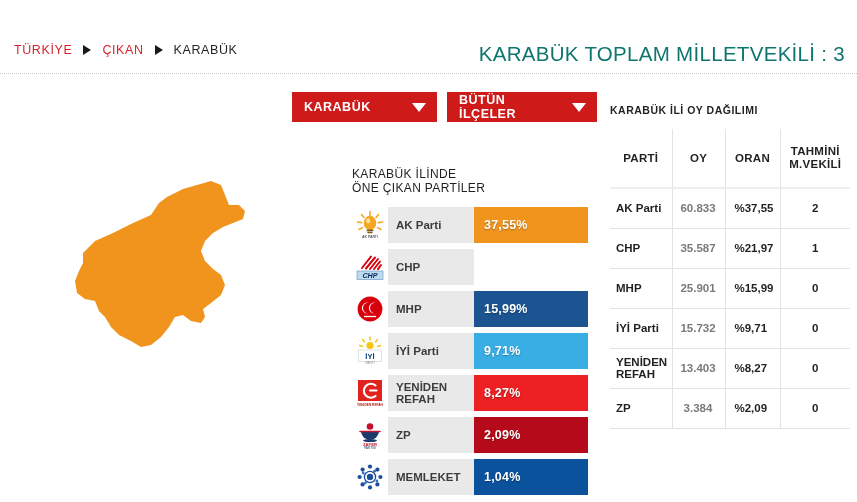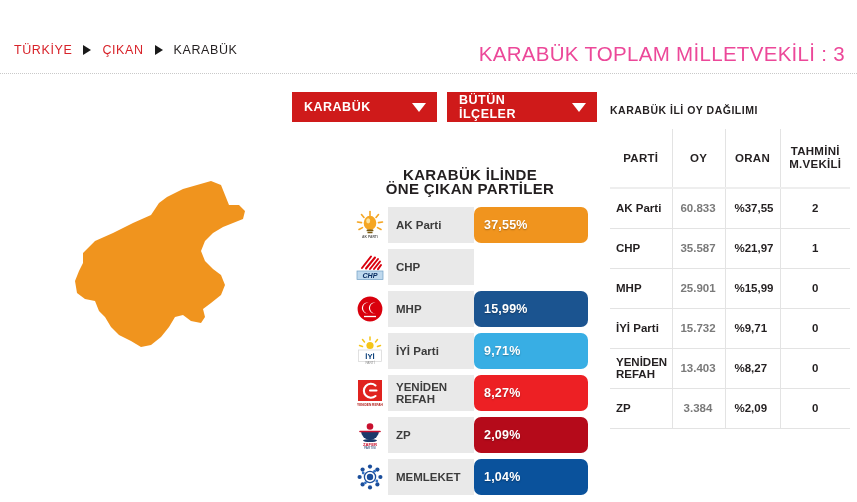--- a/index.html
+++ b/index.html
@@ -39,21 +39,21 @@
     border-bottom: 5.5px solid transparent;
     margin: 0 2px;
   }
 
   .page-heading {
     position: absolute;
     right: 12px;
     top: 42px;
     font-size: 20.5px;
     font-weight: 400;
-    color: #ec4899;
+    color: #0f766e;
     letter-spacing: 0.3px;
     white-space: nowrap;
   }
 
   .divider {
     position: absolute;
     left: 0;
     right: 0;
     top: 73px;
     height: 1px;
@@ -103,28 +103,27 @@
   .map-wrap svg { display: block; width: 100%; height: 100%; }
 
   
   .parties {
     position: absolute;
     left: 352px;
     top: 168px;
     width: 236px;
   }
   .parties-title {
-    font-size: 15px;
-    font-weight: bold;
+    font-size: 12px;
+    font-weight: normal;
     line-height: 13.5px;
     letter-spacing: 0.35px;
     color: #231f20;
     margin-bottom: 12px;
     white-space: pre-line;
-    text-align: center;
   }
   .party-row {
     display: flex;
     align-items: stretch;
     height: 36px;
     margin-bottom: 6px;
     cursor: pointer;
   }
   .party-logo {
     width: 36px;
@@ -152,21 +151,20 @@
     flex: 1 1 auto;
     display: flex;
     align-items: center;
     padding-left: 10px;
     color: #ffffff;
     font-size: 12.5px;
     font-weight: bold;
     letter-spacing: 0.2px;
     text-shadow: 0 1px 1.5px rgba(0,0,0,.30);
     box-sizing: border-box;
-    border-radius: 7px;
   }
 
   
   .table-panel {
     position: absolute;
     left: 610px;
     top: 104px;
     width: 240px;
   }
   .table-title {

